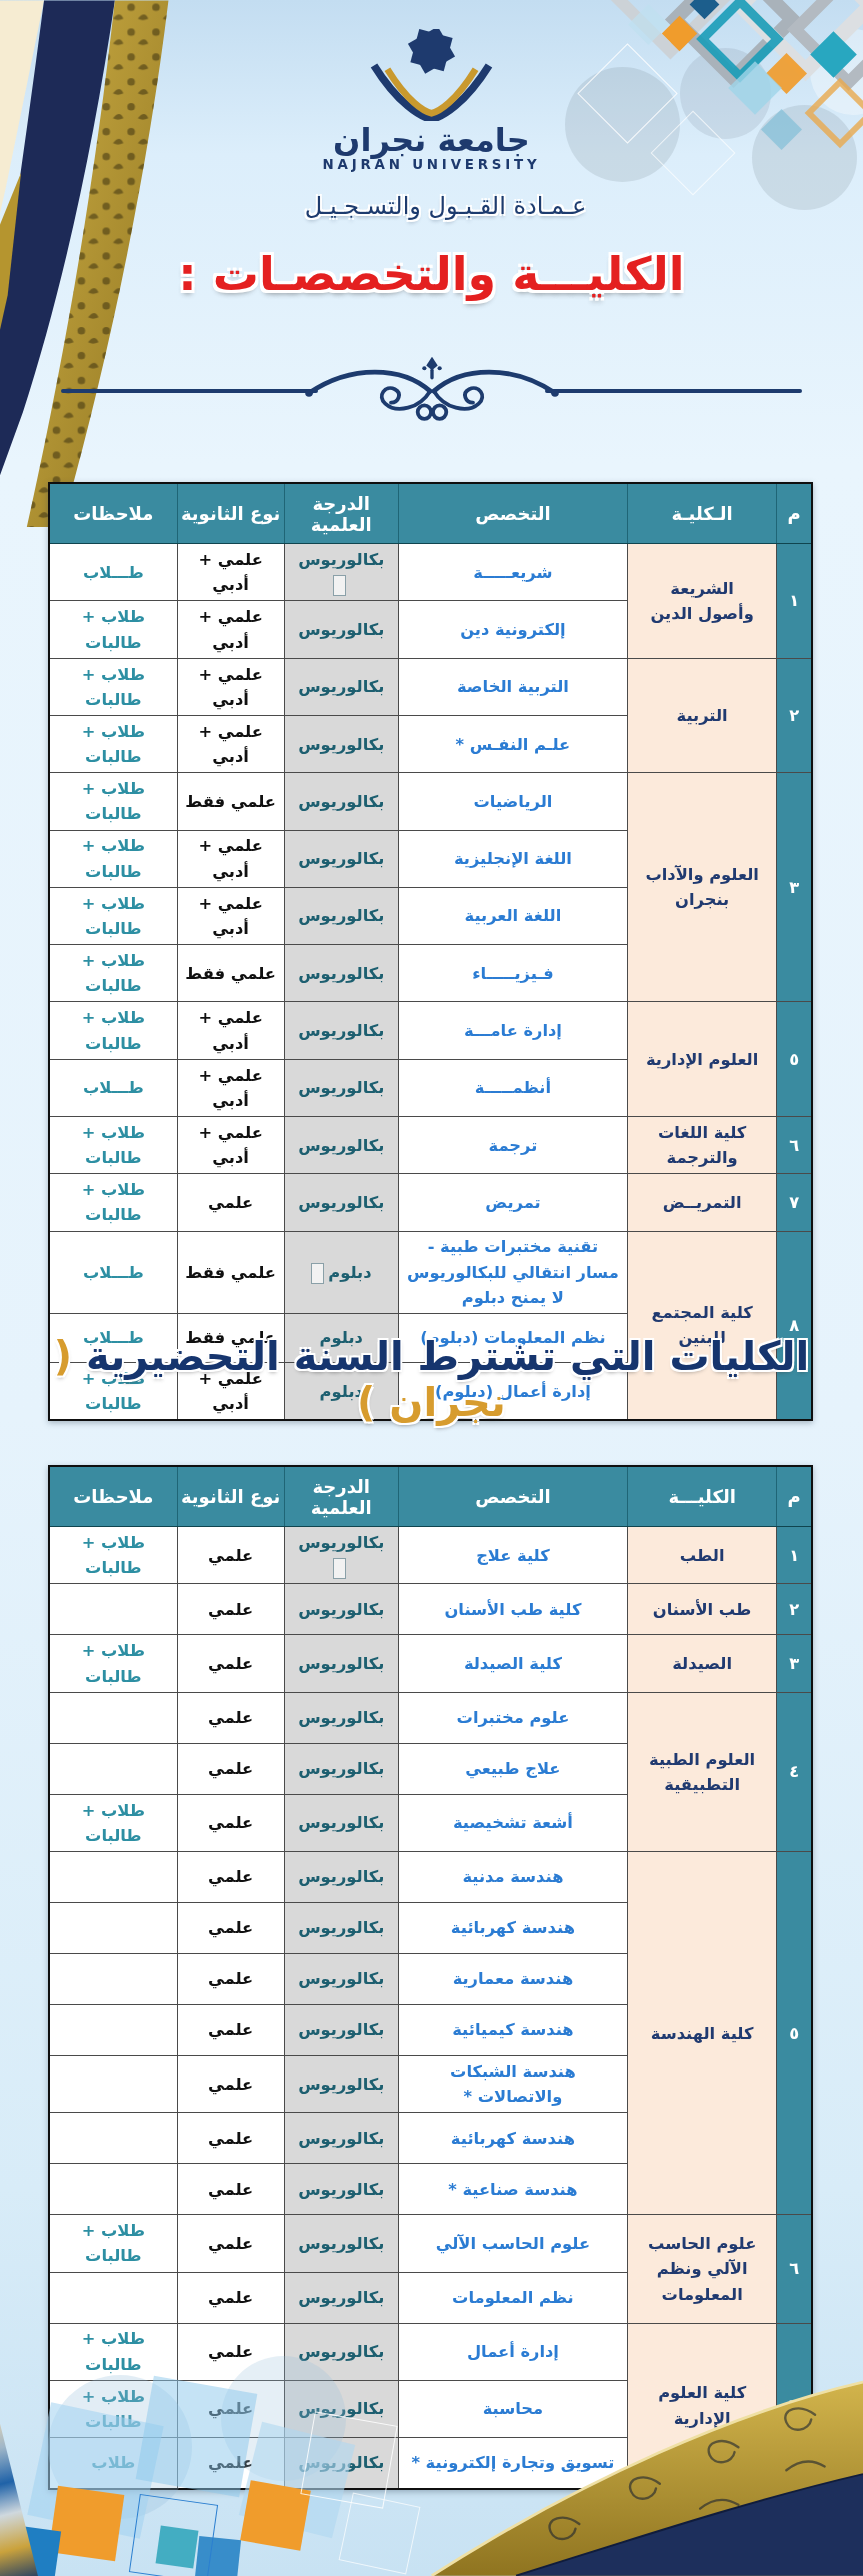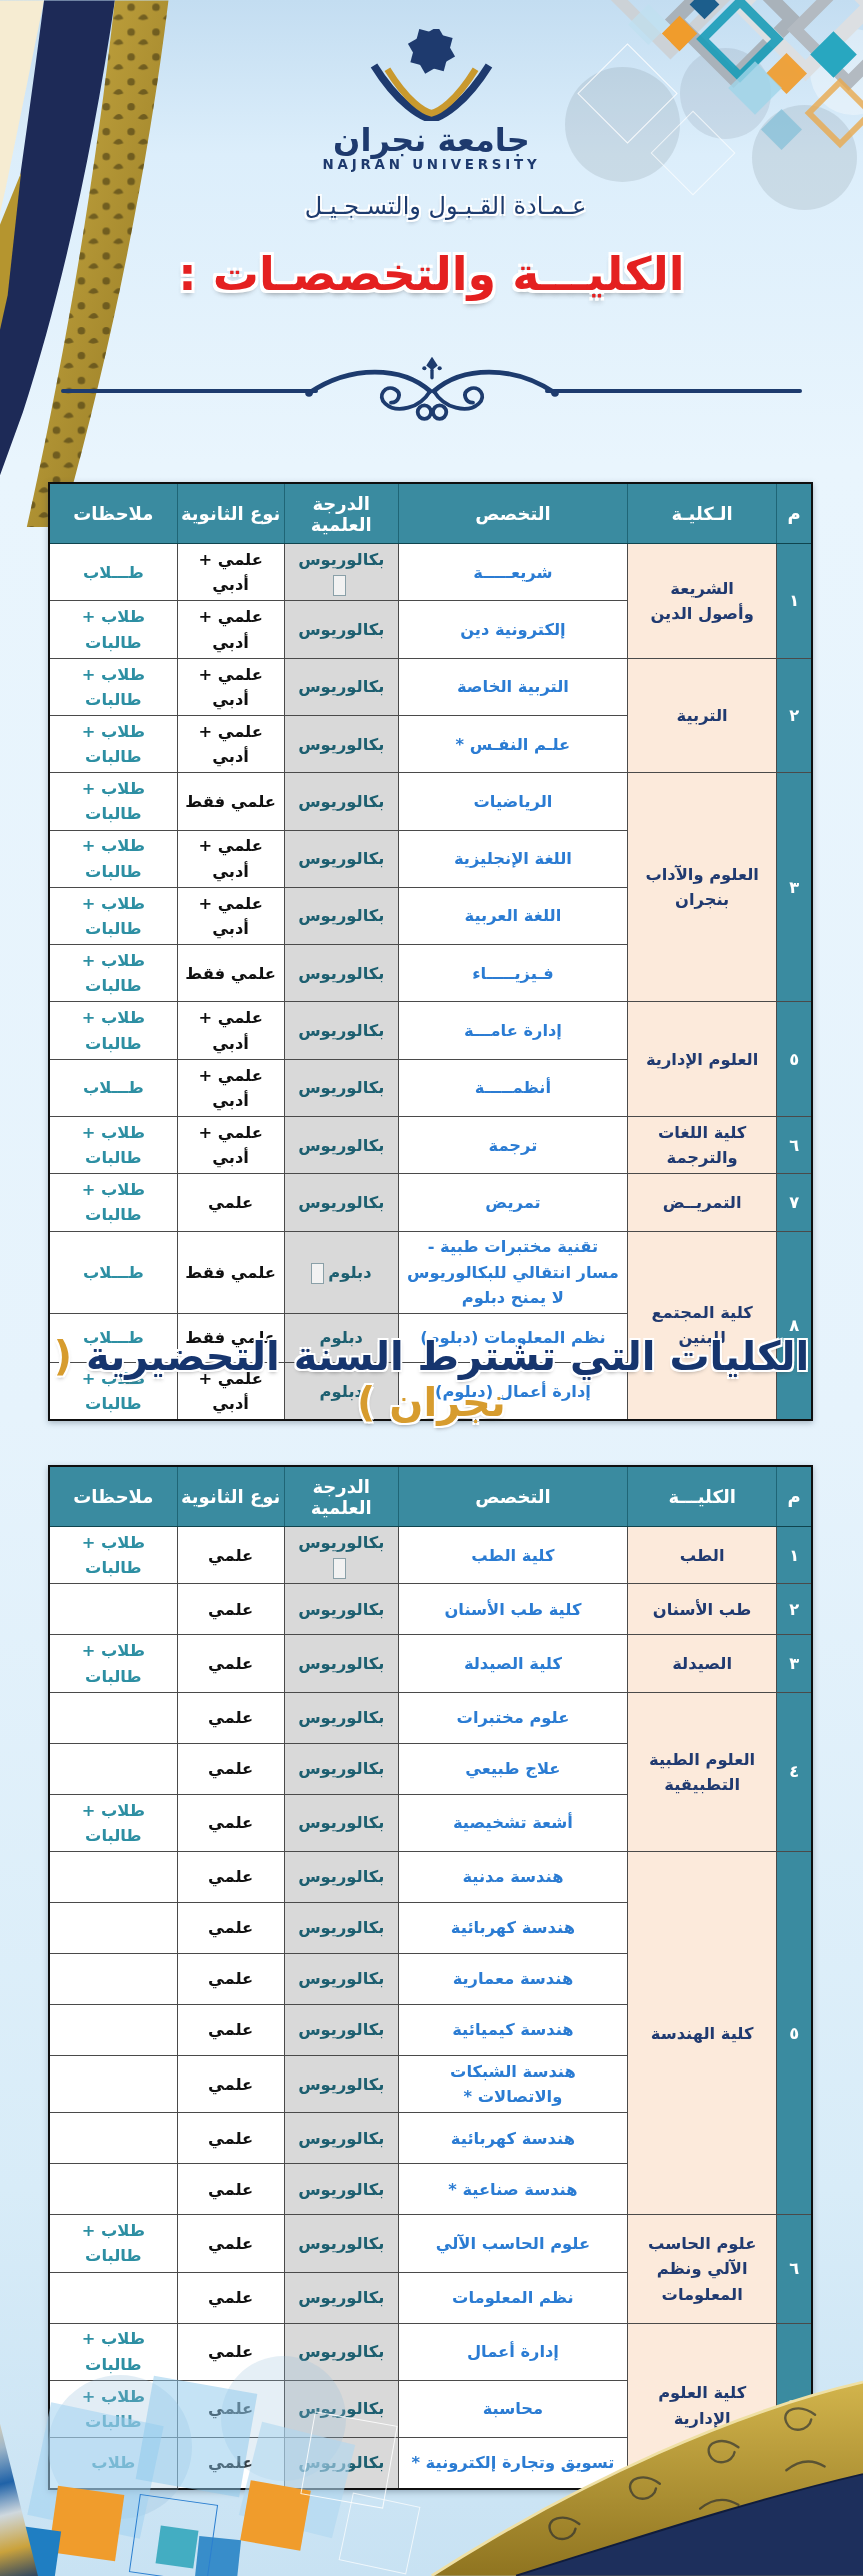--- a/index.html
+++ b/index.html
@@ -314,21 +314,21 @@
             <th>التخصص</th>
             <th>الدرجة العلمية</th>
             <th>نوع الثانوية</th>
             <th>ملاحظات</th>
           </tr>
         </thead>
         <tbody>
           <tr class="g-first">
             <td rowspan="1" class="td-num">١</td>
             <td rowspan="1" class="td-college">الطب</td>
-            <td class="td-spec">كلية الطب</td>
+            <td class="td-spec">كلية علاج</td>
             <td class="td-degree">بكالوريوس<span class="tofu"></span></td>
             <td class="td-hs">علمي</td>
             <td class="td-notes">طلاب + طالبات</td>
           </tr>
           <tr class="g-first">
             <td rowspan="1" class="td-num">٢</td>
             <td rowspan="1" class="td-college">طب الأسنان</td>
             <td class="td-spec">كلية طب الأسنان</td>
             <td class="td-degree">بكالوريوس</td>
             <td class="td-hs">علمي</td>

